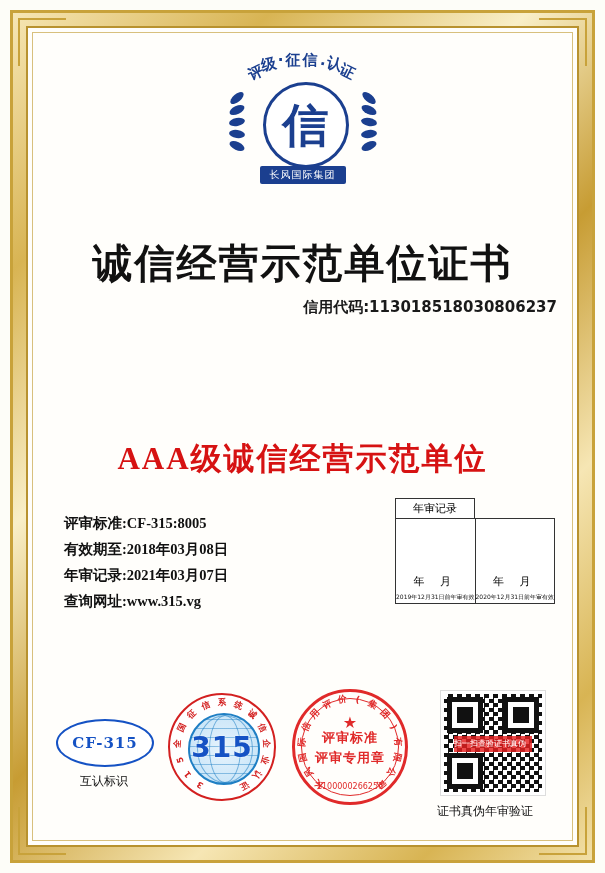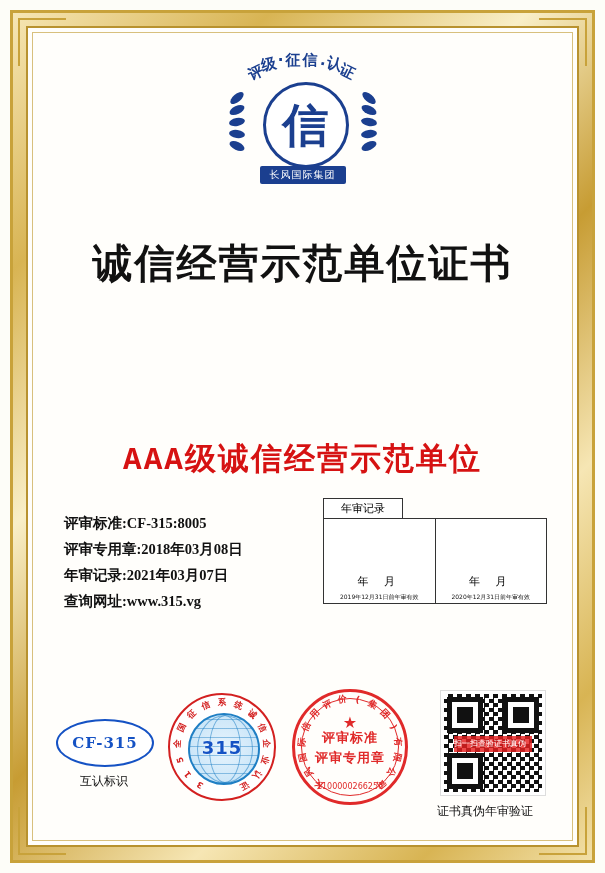--- a/index.html
+++ b/index.html
@@ -185,21 +185,21 @@
     font-weight: bold;
     color: #111111;
     letter-spacing: 3px;
     white-space: nowrap;
   }
   .award {
     position: absolute;
     left: 0; right: 0;
     top: 398px;
     text-align: center;
-    font-family: Liberation Mono, monospace;
+    font-family: Liberation Serif, serif;
     font-size: 31px;
     font-weight: bold;
     color: #d61212;
     letter-spacing: 2px;
     white-space: nowrap;
   }
 
   
   .details {
     position: absolute;
@@ -209,23 +209,23 @@
     font-size: 14.5px;
     color: #111;
     line-height: 26px;
     font-weight: bold;
   }
   .details div { white-space: nowrap; font-family: Liberation Serif, serif; }
 
   
   .review {
     position: absolute;
-    right: 18px;
+    right: 10px;
     top: 458px;
-    width: 224px;
+    width: 160px;
   }
   .review-title {
     border: 1px solid #333;
     border-bottom: none;
     width: 78px;
     text-align: center;
     font-size: 11px;
     font-family: "DejaVu Sans", sans-serif;
     padding: 2px 0;
     background: #fff;
@@ -346,21 +346,21 @@
     border-radius: 50%;
   }
   .meridian.m2 { width: 30px; margin-left: -15px; }
   .globe-num {
     position: absolute;
     inset: 0;
     display: flex;
     align-items: center;
     justify-content: center;
     font-family: "DejaVu Sans", sans-serif;
-    font-size: 18px;
+    font-size: 28px;
     font-weight: bold;
     color: #1552c4;
     letter-spacing: 1px;
     text-shadow: 0 0 2px #fff;
   }
 
   
   .stamp-wrap {
     position: absolute;
     left: 252px;
@@ -518,25 +518,26 @@
         </div>
 
         <div class="emblem-circle">
           <span class="emblem-char">信</span>
         </div>
         <div class="emblem-ribbon">长风国际集团</div>
       </div>
     </div>
 
     <div class="main-title">诚信经营示范单位证书</div>
+    <div class="credit-code">信用代码:113018518030806237</div>
     <div class="award">AAA级诚信经营示范单位</div>
 
     <div class="details">
       <div>评审标准:CF-315:8005</div>
-      <div>评审专用章:2018年03月08日</div>
+      <div>有效期至:2018年03月08日</div>
       <div>年审记录:2021年03月07日</div>
       <div>查询网址:www.315.vg</div>
     </div>
 
     <div class="review">
       <div class="review-title">年审记录</div>
       <div class="review-box">
         <div class="review-cell">
           <div class="review-ym">年 月</div>
           <div class="review-note">2019年12月31日前年审有效</div>

